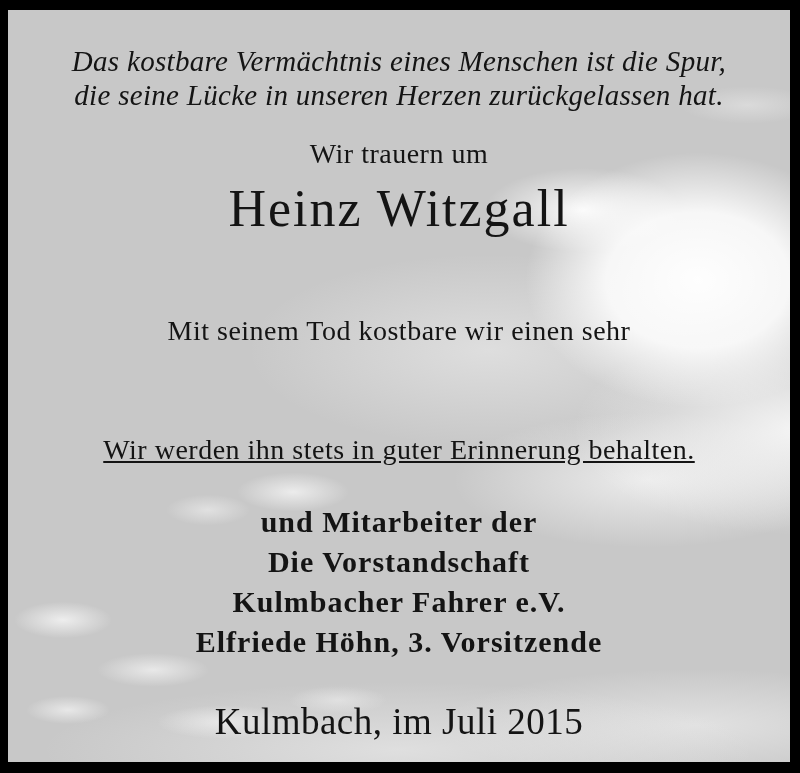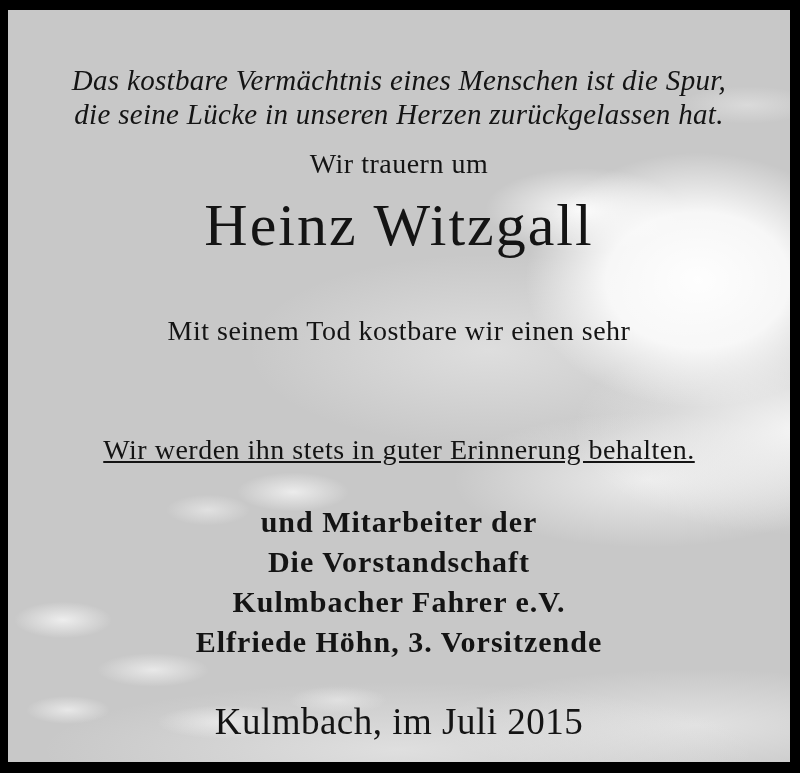--- a/index.html
+++ b/index.html
@@ -48,30 +48,29 @@
     text-align: center;
   }
   .line-block { position: absolute; left: 0; right: 0; }
 
   .epigraph {
     top: 34px;
     font-style: italic;
     font-size: 29px;
     line-height: 34px;
     letter-spacing: 0.3px;
-    margin-top: 19px;
   }
   .intro {
-    top: 138px;
+    top: 128px;
     font-size: 28px;
     letter-spacing: 0.5px;
   }
   .deceased-name {
-    top: 179px;
-    font-size: 60px;
+    top: 168px;
+    font-size: 52px;
     line-height: 1.2;
     letter-spacing: 2px;
   }
   .tribute {
     top: 302px;
     font-size: 28px;
     line-height: 37px;
     letter-spacing: 0.5px;
   }
   .remembrance {

